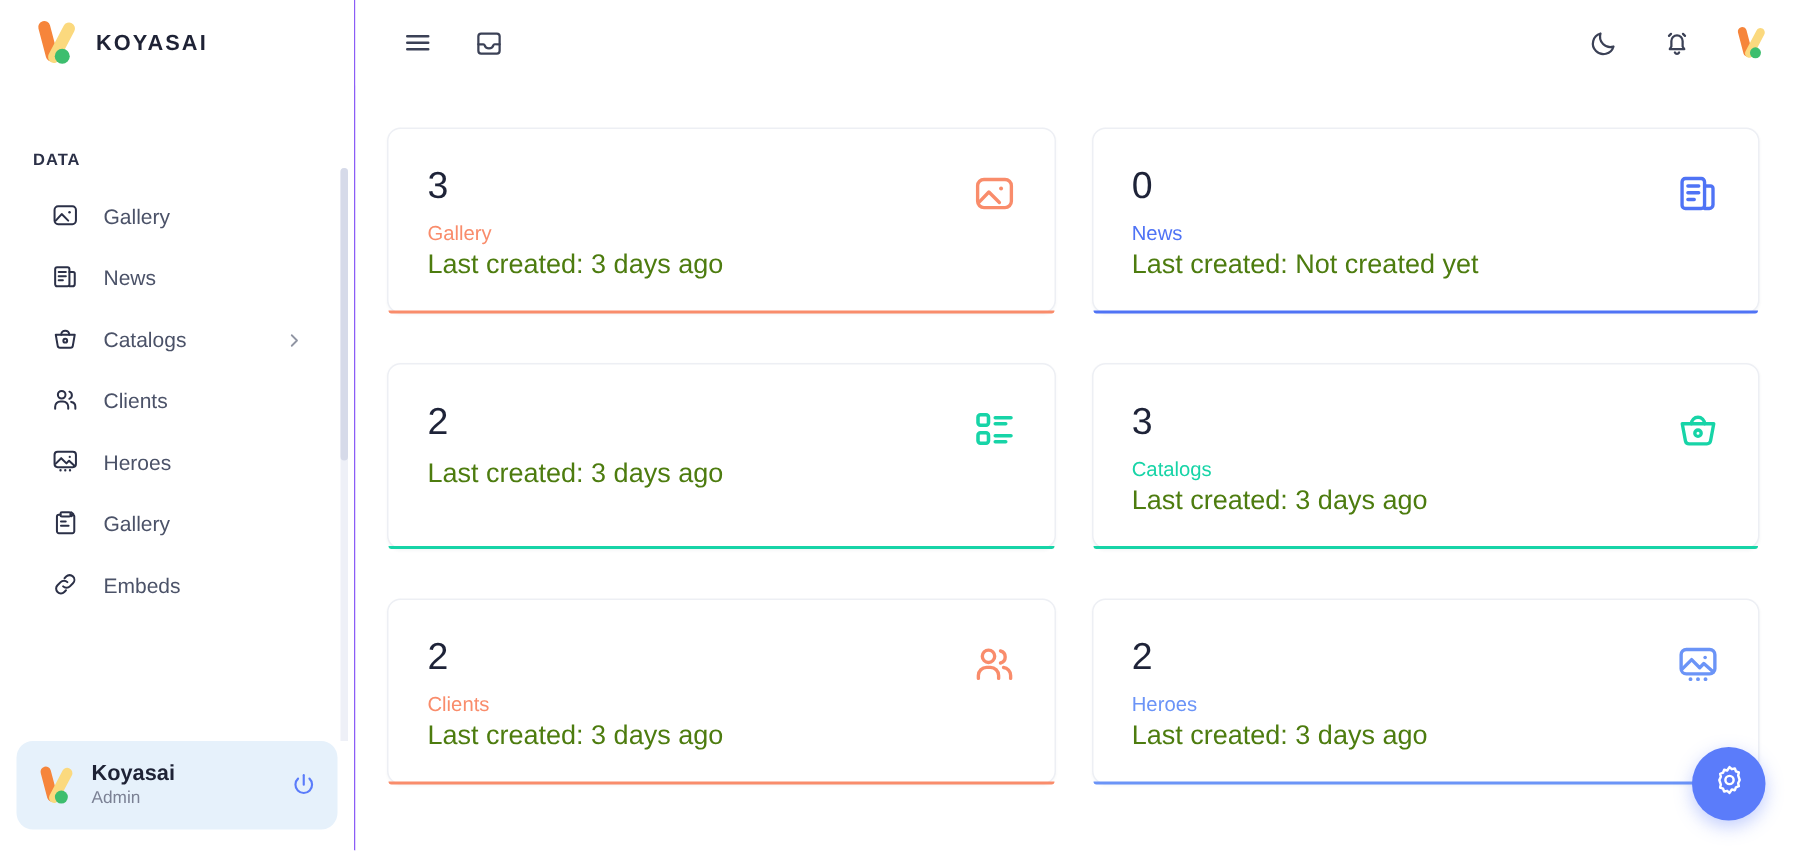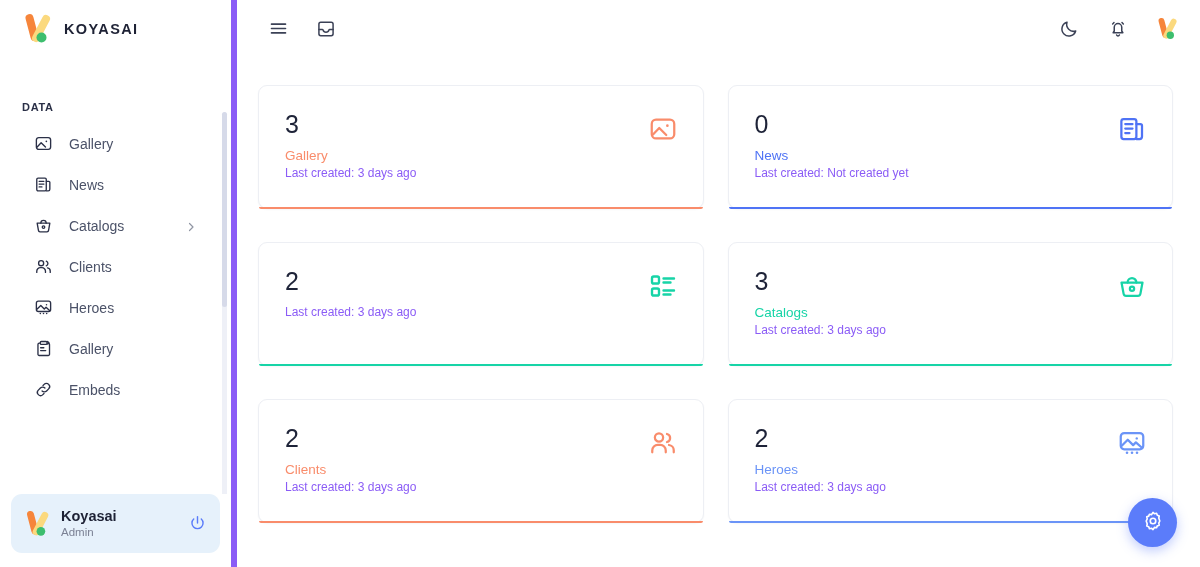--- a/index.html
+++ b/index.html
@@ -18,21 +18,21 @@
     width: 1200px;
     height: 567px;
     position: relative;
   }
 
   
   #sidebar {
     width: 237px;
     height: 567px;
     background: #ffffff;
-    border-right: 6px solid #8b5cf6;
+    border-right: 1px solid #8b5cf6;
     position: relative;
     flex: 0 0 237px;
     display: flex;
     flex-direction: column;
   }
 
   .brand {
     height: 57px;
     display: flex;
     align-items: center;
@@ -198,22 +198,22 @@
     line-height: 1;
     margin-bottom: 11px;
     font-weight: normal;
   }
   .stat-label {
     font-size: 13.5px;
     color: var(--accent);
     margin-bottom: 3px;
   }
   .stat-sub {
-    font-size: 12px;
-    color: #8b5cf6;
+    font-size: 18px;
+    color: #4d7c0f;
   }
   .stat-icon { width: 30px; height: 30px; margin-top: 2px; }
 
   
   .fab {
     position: absolute;
     right: 23px;
     bottom: 20px;
     width: 49px; height: 49px;
     border-radius: 50%;

